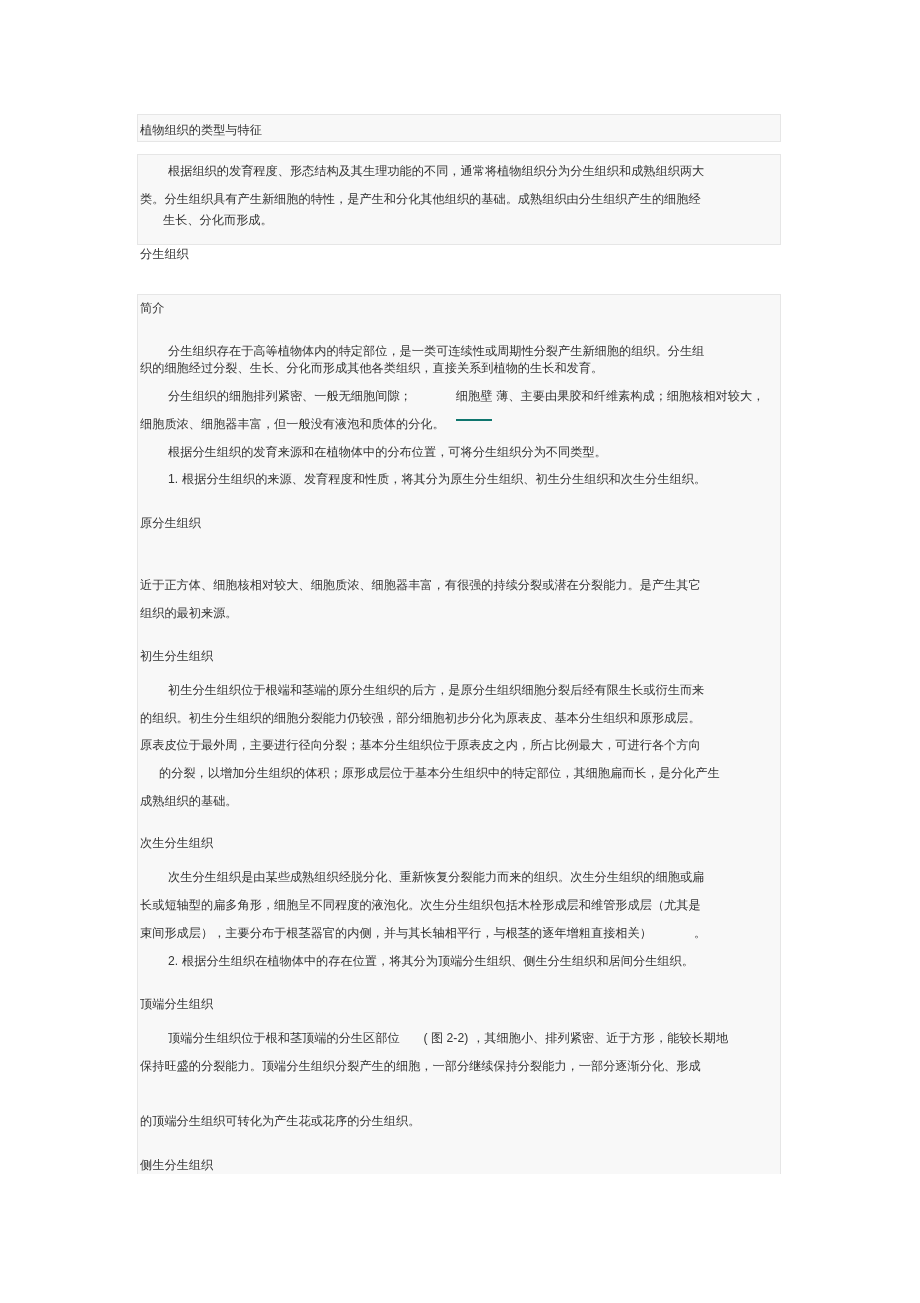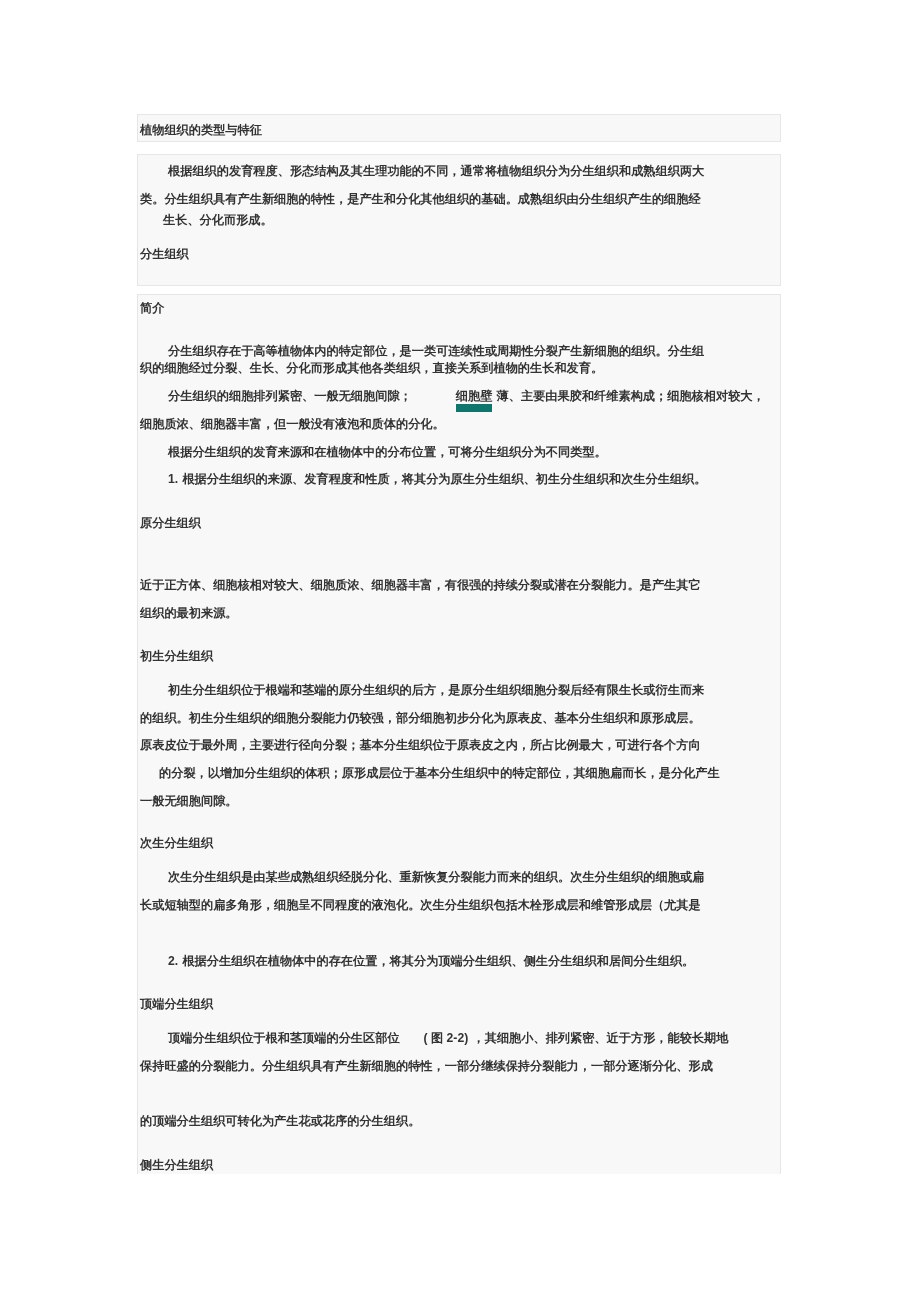--- a/index.html
+++ b/index.html
@@ -16,50 +16,49 @@
       color: #333333;
       font-size: 12px;
     }
     .box {
       position: absolute;
       left: 137px;
       width: 644px;
       background: #f8f8f8;
       border: 1px solid #e6e6e6;
       box-sizing: border-box;
-      font-weight: bold;
     }
     .box.title-box {
       top: 114px;
       height: 28px;
     }
     .box.intro-box {
       top: 154px;
-      height: 132px;
+      height: 91px;
     }
     .box.main-box {
       top: 294px;
       height: 880px;
       border-bottom: none;
     }
     .line {
       position: absolute;
       left: 2px;
       white-space: nowrap;
       font-size: 12.2px;
       line-height: 16px;
       color: #333;
     }
     .indent { left: 30px; }
     .num {
       font-family: "Liberation Sans", "DejaVu Sans", sans-serif;
     }
     .link {
-      border-bottom: 8px solid #0f766e;
-      padding-bottom: 1px;
+      border-bottom: 2px solid #0f766e;
+      padding-bottom: 16px;
     }
     .gap { display: inline-block; }
   </style>
 </head>
 <body>
 
 <div class="box title-box">
   <div class="line" style="top:7px;">植物组织的类型与特征</div>
 </div>
 
@@ -90,32 +89,35 @@
 
   <div class="line" style="top:220px;">原分生组织</div>
   <div class="line" style="top:282px;">近于正方体、细胞核相对较大、细胞质浓、细胞器丰富，有很强的持续分裂或潜在分裂能力。是产生其它</div>
   <div class="line" style="top:310px;">组织的最初来源。</div>
 
   <div class="line" style="top:353px;">初生分生组织</div>
   <div class="line indent" style="top:387px;">初生分生组织位于根端和茎端的原分生组织的后方，是原分生组织细胞分裂后经有限生长或衍生而来</div>
   <div class="line" style="top:415px;">的组织。初生分生组织的细胞分裂能力仍较强，部分细胞初步分化为原表皮、基本分生组织和原形成层。</div>
   <div class="line" style="top:442px;">原表皮位于最外周，主要进行径向分裂；基本分生组织位于原表皮之内，所占比例最大，可进行各个方向</div>
   <div class="line" style="top:470px;padding-left:19px;">的分裂，以增加分生组织的体积；原形成层位于基本分生组织中的特定部位，其细胞扁而长，是分化产生</div>
-  <div class="line" style="top:498px;">一般无细胞间隙。</div>
+  <div class="line" style="top:498px;">成熟组织的基础。</div>
 
   <div class="line" style="top:540px;">次生分生组织</div>
   <div class="line indent" style="top:574px;">次生分生组织是由某些成熟组织经脱分化、重新恢复分裂能力而来的组织。次生分生组织的细胞或扁</div>
   <div class="line" style="top:602px;">长或短轴型的扁多角形，细胞呈不同程度的液泡化。次生分生组织包括木栓形成层和维管形成层（尤其是</div>
+  <div class="line" style="top:630px;">
+    <span>束间形成层），主要分布于根茎器官的内侧，并与其长轴相平行，与根茎的逐年增粗直接相关）</span><span class="gap" style="width:42px;"></span><span>。</span>
+  </div>
 
   <div class="line indent" style="top:658px;">
     <span class="num">2.</span>
     <span>根据分生组织在植物体中的存在位置，将其分为顶端分生组织、侧生分生组织和居间分生组织。</span>
   </div>
 
   <div class="line" style="top:701px;">顶端分生组织</div>
   <div class="line indent" style="top:735px;">
     <span>顶端分生组织位于根和茎顶端的分生区部位</span><span class="gap" style="width:24px;"></span><span class="num">( 图 2-2)</span> <span>，其细胞小、排列紧密、近于方形，能较长期地</span>
   </div>
-  <div class="line" style="top:763px;">保持旺盛的分裂能力。分生组织具有产生新细胞的特性，一部分继续保持分裂能力，一部分逐渐分化、形成</div>
+  <div class="line" style="top:763px;">保持旺盛的分裂能力。顶端分生组织分裂产生的细胞，一部分继续保持分裂能力，一部分逐渐分化、形成</div>
   <div class="line" style="top:818px;">的顶端分生组织可转化为产生花或花序的分生组织。</div>
 
   <div class="line" style="top:862px;">侧生分生组织</div>
 </div>
 
 </body></html>

